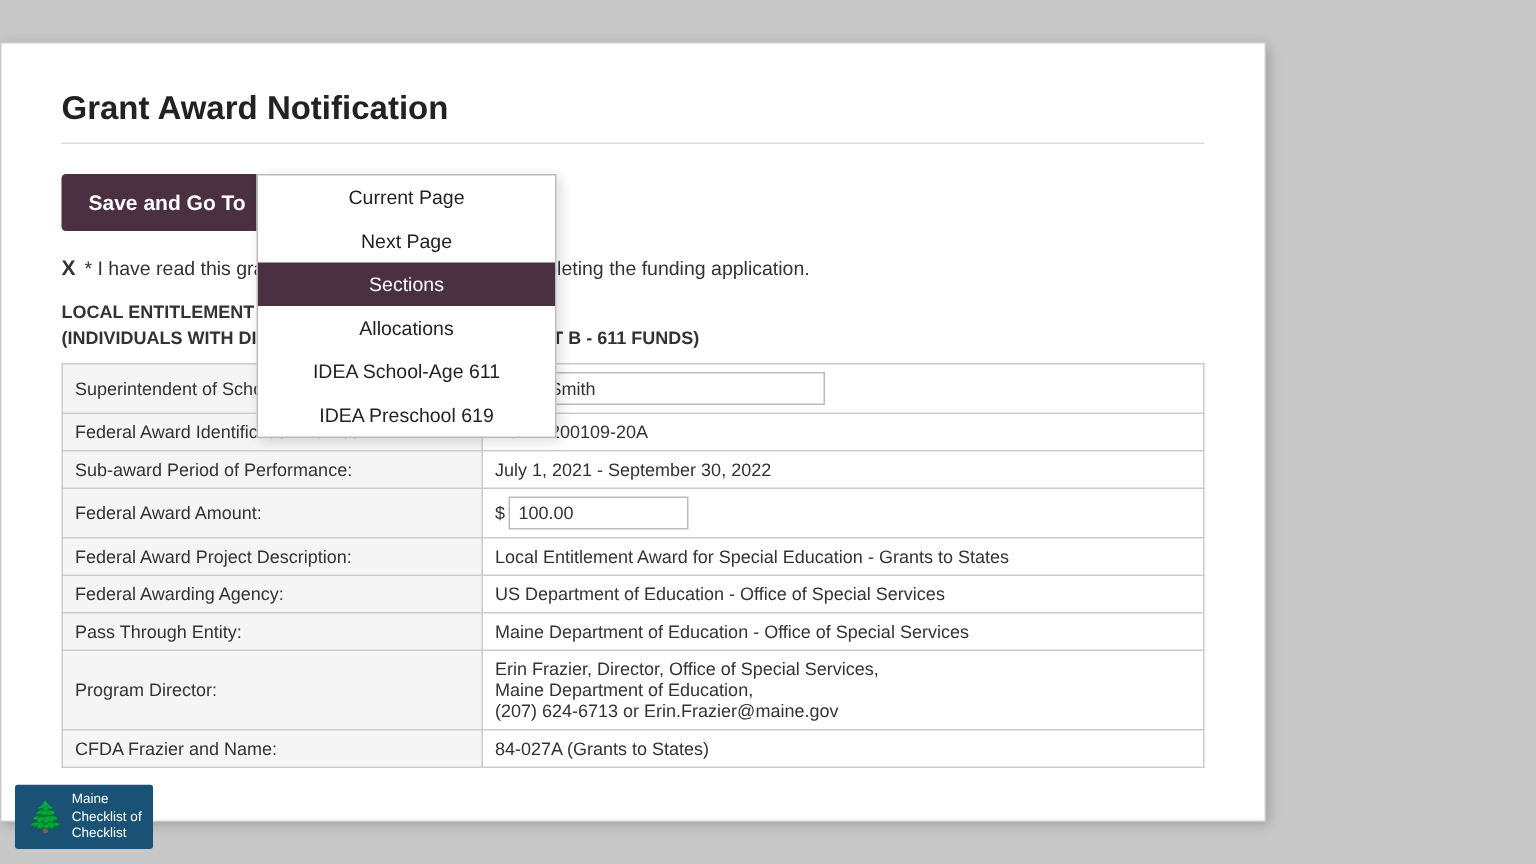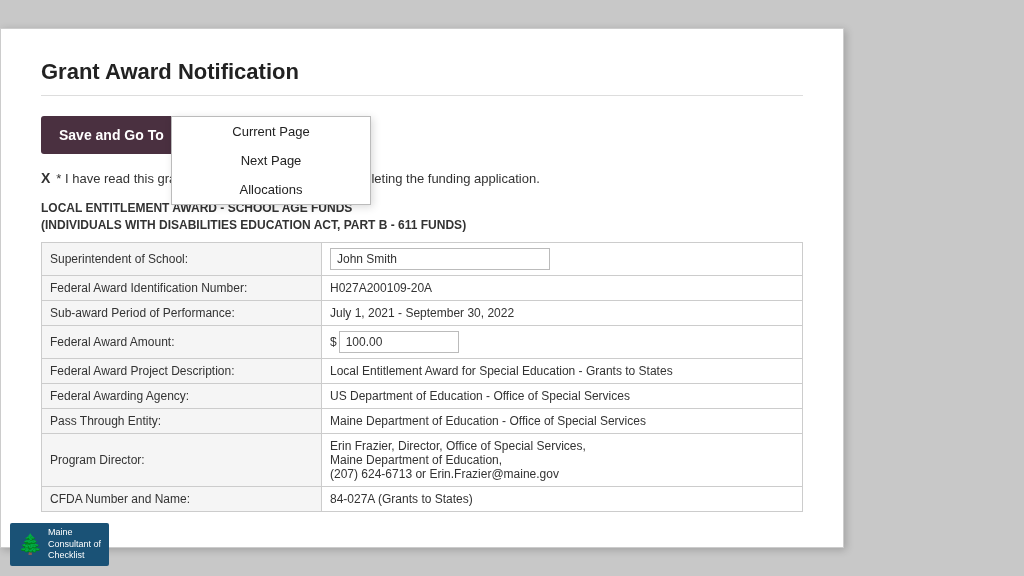--- a/index.html
+++ b/index.html
@@ -167,21 +167,24 @@
 
     <h1 class="page-title">Grant Award Notification</h1>
 
     <div class="toolbar-row">
       <button class="save-go-to-btn">Save and Go To</button>
 
       <div class="dropdown-menu" id="dropdown-menu" style="left: 130px; top: 0px; text-align: center;">
 
       <div class="menu-item">Current Page</div>
           <div class="menu-item">Next Page</div>
+          <div class="menu-item active">Sections</div>
           <div class="menu-item">Allocations</div>
+          <div class="menu-item">IDEA School-Age 611</div>
+          <div class="menu-item">IDEA Preschool 619</div>
         </div>
     </div>
 
     <div class="read-confirm-row">
       <span class="checkbox-x">X</span>
       <span>* I have read this grant award notification prior to completing the funding application.</span>
     </div>
 
     <div class="section-title">
       <div>LOCAL ENTITLEMENT AWARD - SCHOOL AGE FUNDS</div>
@@ -222,29 +225,29 @@
           </tr>
           <tr>
             <td class="label-cell">Pass Through Entity:</td>
             <td class="value-cell">Maine Department of Education - Office of Special Services</td>
           </tr>
           <tr>
             <td class="label-cell">Program Director:</td>
             <td class="value-cell">Erin Frazier, Director, Office of Special Services,<br>Maine Department of Education,<br>(207) 624-6713 or Erin.Frazier@maine.gov</td>
           </tr>
           <tr>
-            <td class="label-cell">CFDA Number and Name:</td>
+            <td class="label-cell">CFDA Frazier and Name:</td>
             <td class="value-cell">84-027A (Grants to States)</td>
           </tr>
         </tbody>
     </table>
 
   </div>
 </div>
 
 <div class="footer-logo">
   <span class="logo-pine">🌲</span>
   <div class="footer-logo-text">
     <span>Maine</span><br>
-    <span>Consultant of</span><br>
+    <span>Checklist of</span><br>
     <span>Checklist</span>
   </div>
 </div>
 
 </body></html>

